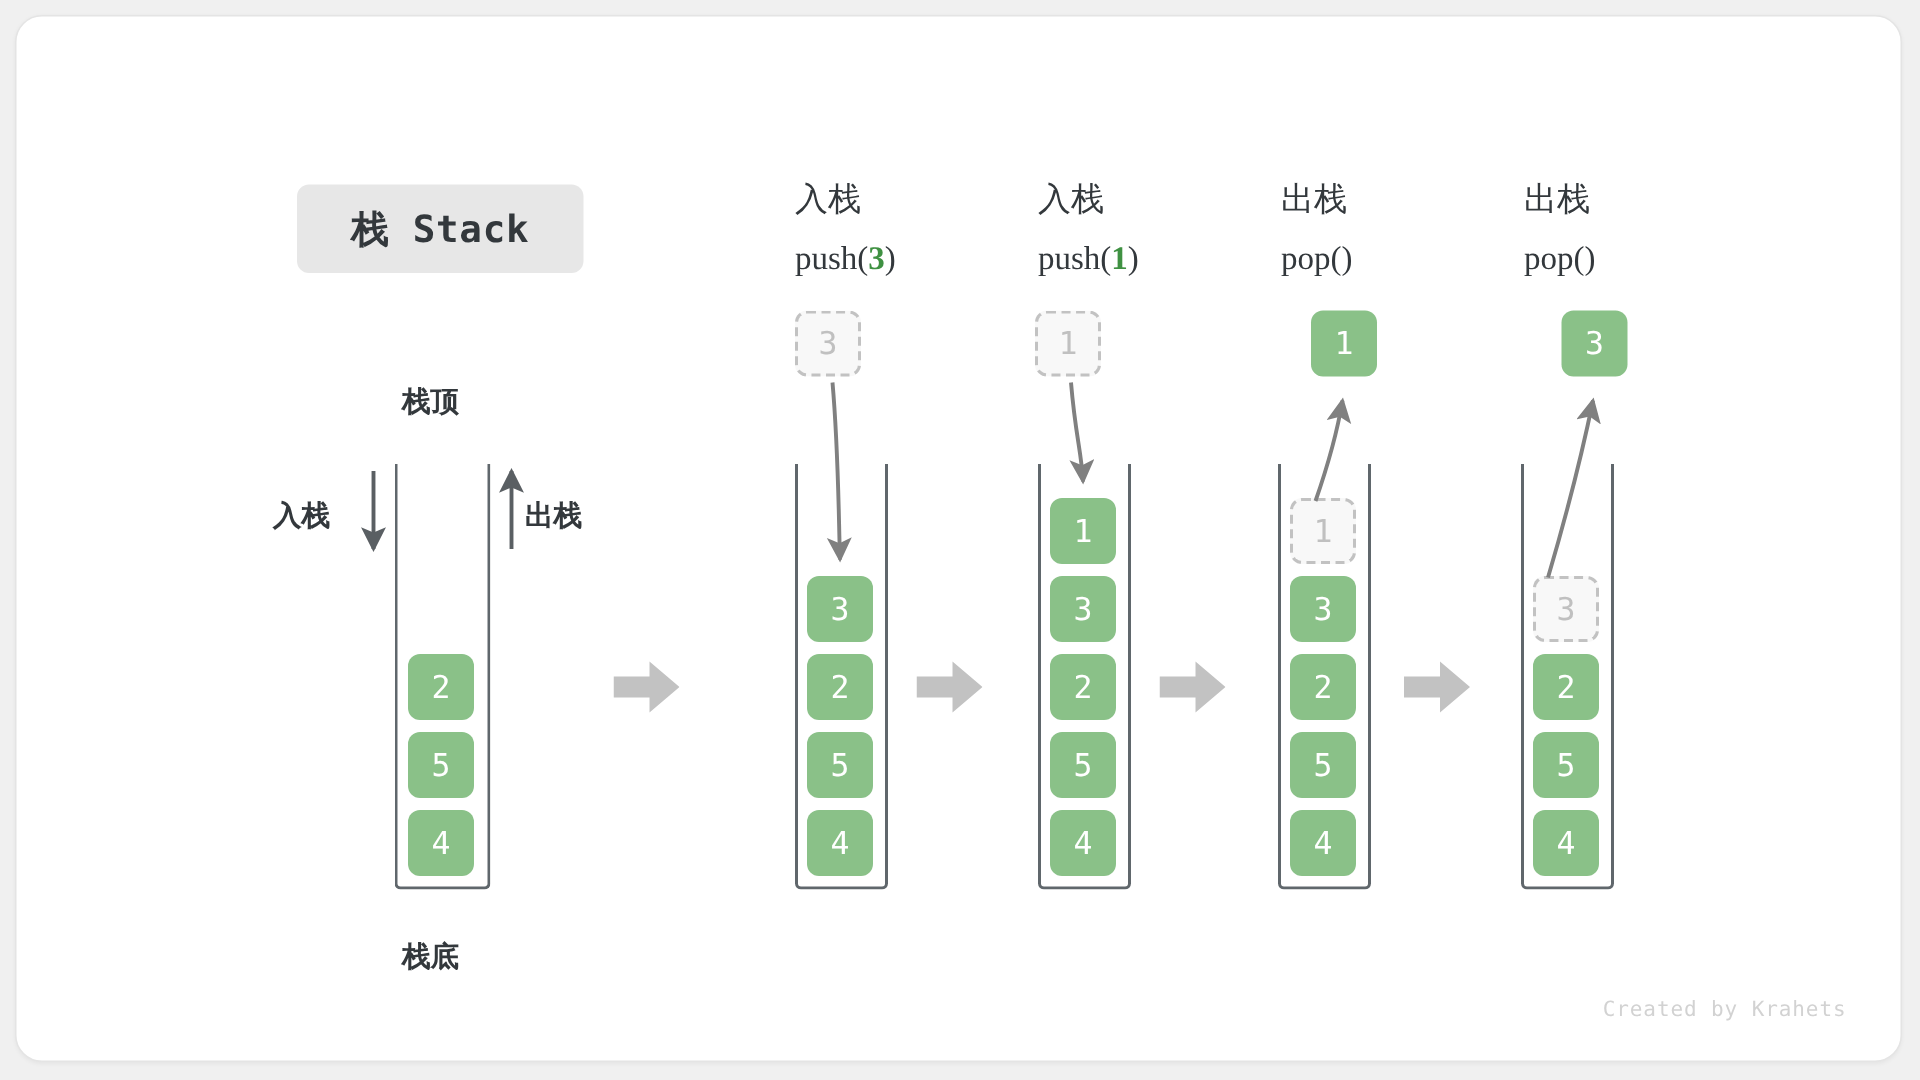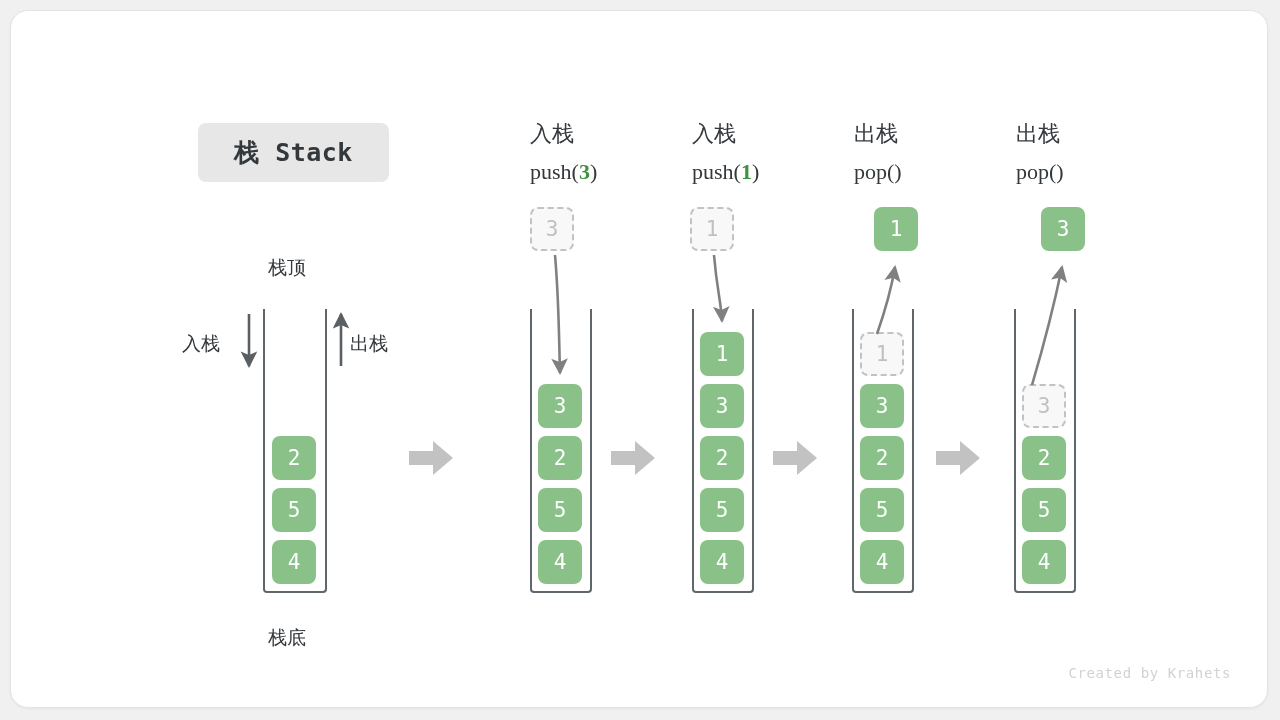--- a/index.html
+++ b/index.html
@@ -53,21 +53,21 @@
     font-weight: bold;
     color: #33383c;
     letter-spacing: 0.5px;
   }
 
   
   .cn-label {
     position: absolute;
     font-family: "DejaVu Sans", "Liberation Sans", sans-serif;
     font-size: 19px;
-    font-weight: normal;
+    font-weight: bold;
     color: #33383c;
     white-space: nowrap;
   }
   .col-head {
     position: absolute;
     white-space: nowrap;
     line-height: 38px;
   }
   .col-head .cn {
     font-family: "DejaVu Sans", "Liberation Sans", sans-serif;

